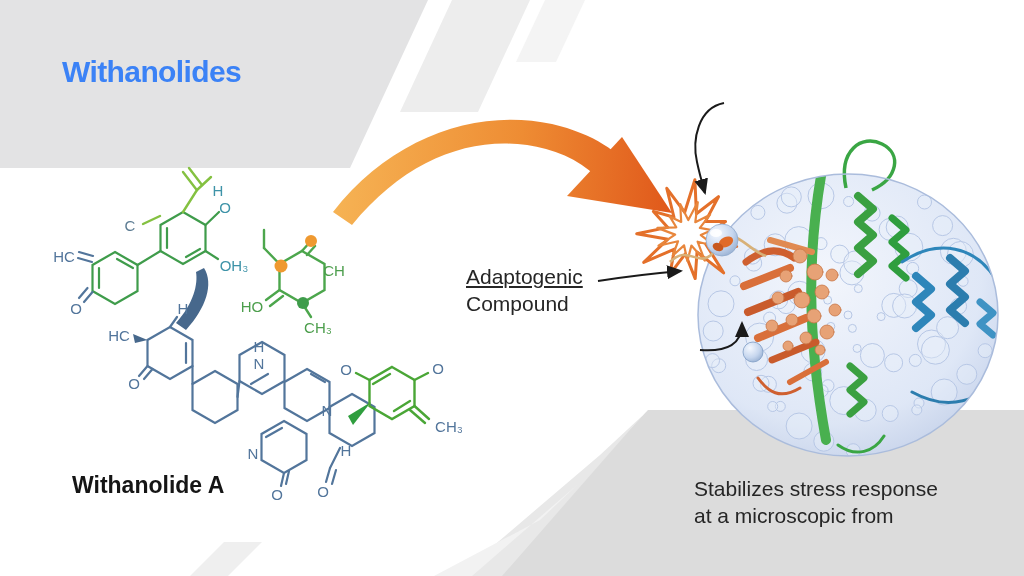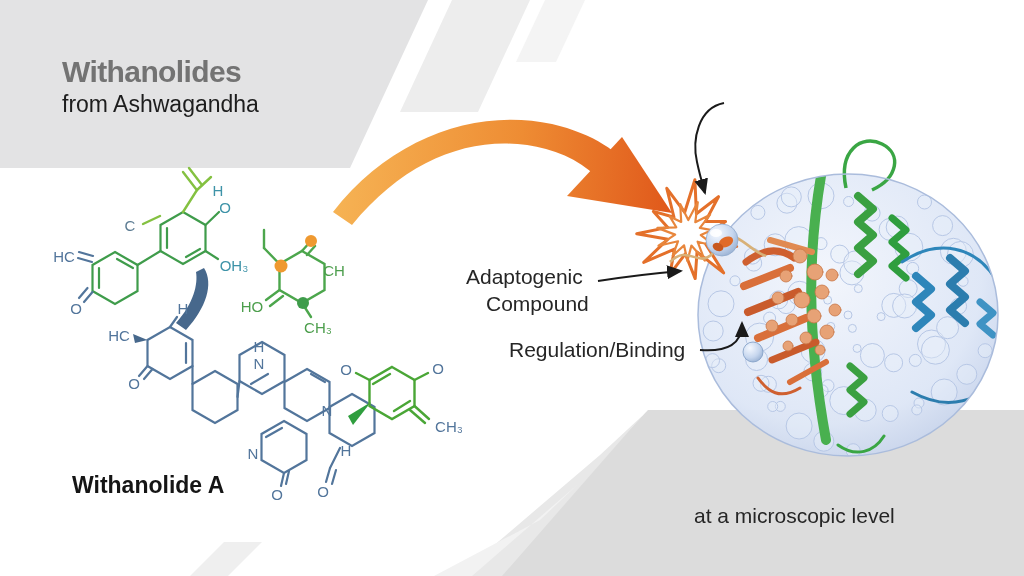--- a/index.html
+++ b/index.html
@@ -1,20 +1,20 @@
 <!DOCTYPE html>
 <html><head>
 <meta charset="utf-8">
 <style>
   html,body{margin:0;padding:0;background:#888;}
   #stage{position:relative;width:1024px;height:576px;background:#ffffff;overflow:hidden;
          font-family:"Liberation Sans","DejaVu Sans",sans-serif;}
   .bgshape{position:absolute;left:0;top:0;width:100%;height:100%;}
   .lbl{position:absolute;color:#232323;line-height:1.22;}
-  .title{font-size:30px;font-weight:700;letter-spacing:-0.6px;color:#737373;}
+  .title{font-size:30px;font-weight:700;letter-spacing:-0.6px;color:#3b82f6;}
   .subtitle{font-size:23px;font-weight:400;color:#1d1d1d;}
   .big{font-size:25px;font-weight:700;color:#111;}
   .ann{font-size:21px;color:#262626;}
   .cmpd{font-size:23px;font-weight:700;color:#151515;}
   svg{position:absolute;left:0;top:0;}
   svg text{font-family:"Liberation Sans","DejaVu Sans",sans-serif;}
 </style>
 </head>
 <body>
 
@@ -299,19 +299,18 @@
     </g>
 
     <g stroke="#1a1a1a" stroke-width="2" fill="none">
       <path d="M724,103 C698,108 692,140 697,162 C700,176 703,186 705,193" marker-end="url(#ah)"></path>
       <path d="M598,281 C630,276 658,273 681,271" marker-end="url(#ah)"></path>
       <path d="M700,350 C728,352 742,344 742,323" marker-end="url(#ah)"></path>
     </g>
   </svg>
 
   <div class="lbl title" style="left:62px;top:54px;">Withanolides</div>
-  <div class="lbl subtitle" style="left:62px;top:90px;">from Ashwagandha</div>
-  <div class="lbl ann" style="left:466px;top:264px;">Adaptogenic</div>
-  <div class="lbl ann" style="left:466px;top:291px;margin-left:20px;">Compound</div>
-  <div class="lbl ann" style="left:509px;top:337px;">Regulation/Binding</div>
+  <div class="lbl ann" style="left:466px;top:264px;text-decoration:underline;">Adaptogenic</div>
+  <div class="lbl ann" style="left:466px;top:291px;">Compound</div>
   <div class="lbl cmpd" style="left:72px;top:471px;">Withanolide A</div>
-  <div class="lbl ann" style="left:694px;top:503px;">at a microscopic level</div>
+  <div class="lbl ann" style="left:694px;top:476px;">Stabilizes stress response</div>
+  <div class="lbl ann" style="left:694px;top:503px;">at a microscopic from</div>
 </div>
 
 </body></html>

